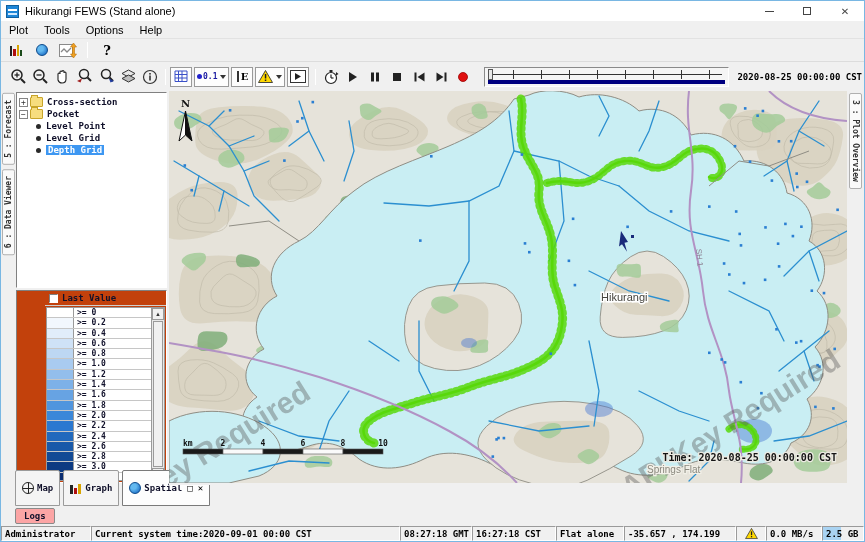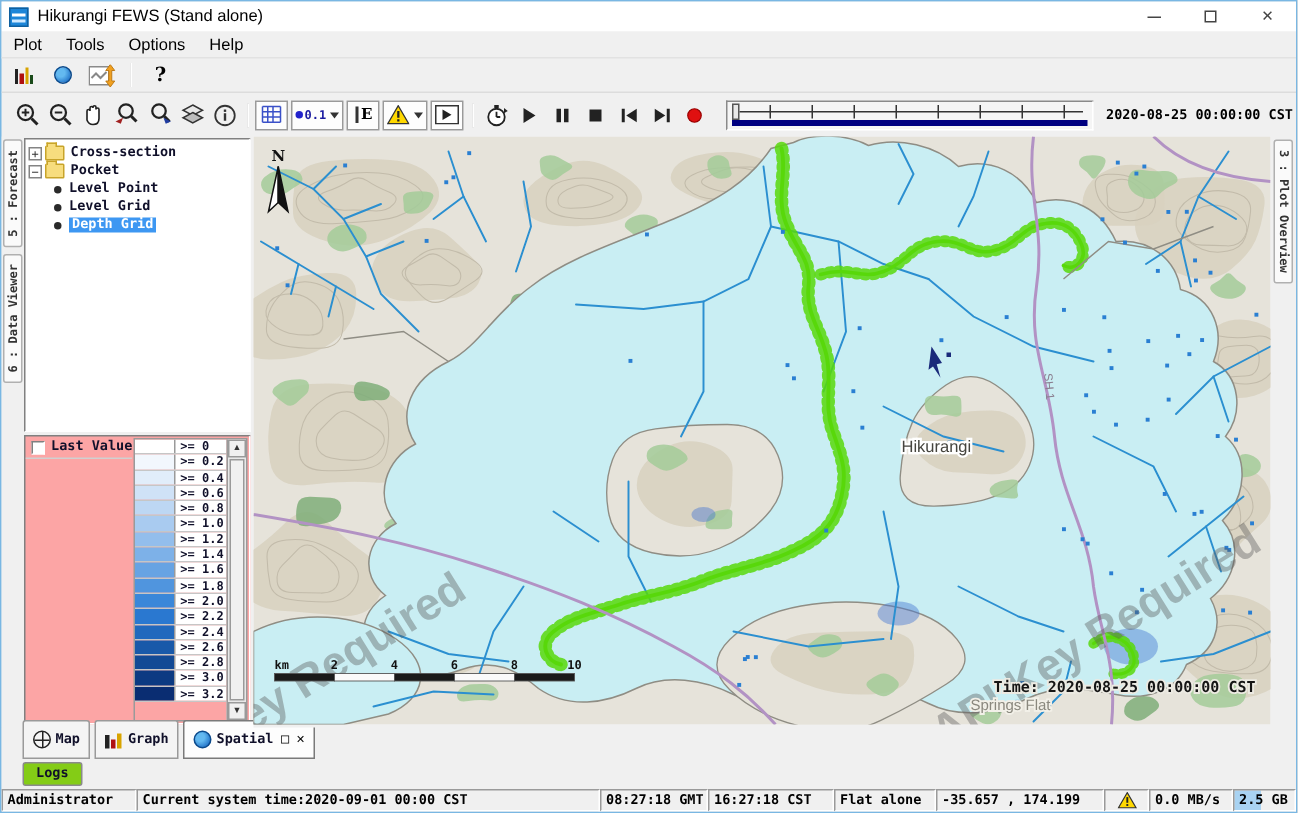--- a/index.html
+++ b/index.html
@@ -51,49 +51,49 @@
   .leftpanel { width:153px; display:flex; flex-direction:column; padding:1px 2px 2px 0; flex:0 0 auto; background:#f0f0f0;}
   .treebox { flex:1 1 auto; background:#fff; border:1px solid; border-color:#808080 #fff #fff #808080; overflow:hidden; padding:3px 2px; min-height:0;}
   .trow { display:flex; align-items:center; height:12px; font-family:"DejaVu Sans Mono",monospace; font-size:9px; font-weight:bold; color:#10102a; white-space:nowrap;}
   .expander { width:9px; height:9px; border:1px solid #848484; background:#fff; font-size:8px; line-height:7px; text-align:center; margin-right:2px; flex:0 0 auto; color:#333; font-weight:normal;}
   .folder { width:13px; height:10px; background:#f7dd7e; border:1px solid #c8a42a; border-radius:1px; margin-right:4px; position:relative; flex:0 0 auto;}
   .folder:before { content:""; position:absolute; top:-3px; left:0; width:5px; height:2px; background:#f7dd7e; border:1px solid #c8a42a; border-bottom:none;}
   .leaf { margin-left:14px; }
   .bullet { width:5px; height:5px; border-radius:50%; background:#2a2a2a; margin:0 5px 0 3px; flex:0 0 auto;}
   .sel { background:#3d97f2; color:#fff; padding:0 2px; }
   
-  .legendbox { flex:0 0 193px; margin-top:2px; background:#fca5a5; border:1px solid; border-color:#808080 #fff #fff #808080; display:flex; flex-direction:row; overflow:hidden;}
+  .legendbox { flex:0 0 193px; margin-top:2px; background:#c2410c; border:1px solid; border-color:#808080 #fff #fff #808080; display:flex; flex-direction:column; overflow:hidden;padding-left:28px;}
   .lv-row { display:flex; align-items:center; height:15px; padding-left:4px; border-bottom:1px solid #d0d0d0; flex:0 0 auto;}
   .checkbox { width:9px; height:9px; background:#fff; border:1px solid; border-color:#808080 #fff #fff #808080; margin-right:4px;}
   .lv-label { font-family:"DejaVu Sans Mono",monospace; font-size:9px; font-weight:bold; color:#10102a;}
   .legend-body { flex:1; display:flex; min-height:0; border:1px solid #9a9a9a; margin:1px;}
   .legend-rows { flex:1; overflow:hidden; }
   .legend-row { display:flex; height:10.3px; border-bottom:1px solid #c6c6c6; }
   .legend-sw { width:26px; flex:0 0 auto; }
   .legend-lb { flex:1; border-left:1px solid #9a9a9a; font-family:"DejaVu Sans Mono",monospace; font-size:8px; font-weight:bold; color:#10102a; padding-left:3px; line-height:10px; background:#fff;}
   .vscroll { width:13px; flex:0 0 auto; background:#e8e8e8; border-left:1px solid #9a9a9a; display:flex; flex-direction:column;}
   .varrow { height:12px; background:#f0f0f0; border:1px solid #9a9a9a; font-size:6px; text-align:center; line-height:10px; color:#333; flex:0 0 auto;}
   .vthumb { flex:1; margin:1px; background:#f0f0f0; border:1px solid #9a9a9a;}
   
   .maparea { flex:1; position:relative; background:#f0f0f0; min-width:0; }
   .maparea svg { display:block; }
   
   .tabsrow { height:21px; display:flex; align-items:flex-end; gap:3px; padding-left:14px; flex:0 0 auto; background:#f0f0f0;}
-  .btab { display:flex; align-items:center; gap:3px; height:26px; padding:0 6px; background:#f4f4f4; border:1px solid #9a9a9a; border-radius:2px 2px 0 0; font-family:"DejaVu Sans Mono",monospace; font-size:9px; font-weight:bold; color:#10102a;}
+  .btab { display:flex; align-items:center; gap:3px; height:36px; padding:0 6px; background:#f4f4f4; border:1px solid #9a9a9a; border-radius:2px 2px 0 0; font-family:"DejaVu Sans Mono",monospace; font-size:9px; font-weight:bold; color:#10102a;}
   .btab.active { background:#fdfdfd; border-color:#7a7a7a; }
   .mini { font-size:9px; color:#000; margin-left:2px; }
   .globe-ico { width:12px; height:12px; border-radius:50%; background:radial-gradient(circle at 35% 35%, #63b9f0 0 30%, #1565c0 90%); border:1px solid #0b4a8c; position:relative;}
   .globe-wire { width:12px; height:12px; border-radius:50%; border:1px solid #222; position:relative;}
   .globe-wire:before{content:"";position:absolute;left:50%;top:0;bottom:0;width:1px;background:#222;}
   .globe-wire:after{content:"";position:absolute;top:50%;left:0;right:0;height:1px;background:#222;}
   .bars-ico { width:12px; height:11px; display:flex; align-items:flex-end; gap:1px;}
   .bars-ico i { display:block; width:3px; }
   
   .logsrow { height:20px; display:flex; align-items:center; padding-left:14px; flex:0 0 auto; background:#f0f0f0;}
-  .logsbtn { height:16px; padding:0 8px; background:#84cc16; border:1px solid #8a8a8a; border-radius:2px; font-family:"DejaVu Sans Mono",monospace; font-size:9px; font-weight:bold; color:#10102a; display:flex; align-items:center;}
+  .logsbtn { height:16px; padding:0 8px; background:#fca5a5; border:1px solid #8a8a8a; border-radius:2px; font-family:"DejaVu Sans Mono",monospace; font-size:9px; font-weight:bold; color:#10102a; display:flex; align-items:center;}
   
   .statusbar { height:15px; display:flex; flex:0 0 auto; background:#f0f0f0; font-family:"DejaVu Sans Mono",monospace; font-size:9px; font-weight:bold; color:#000;}
   .scell { border:1px solid; border-color:#9a9a9a #fff #fff #9a9a9a; padding:0 3px; display:flex; align-items:center; white-space:nowrap; overflow:hidden;}
   .mem { background:linear-gradient(90deg,#a9d3f2 0 45%, #f0f0f0 45%); }
 </style>
 </head>
 <body>
 
 <div class="win">
 

